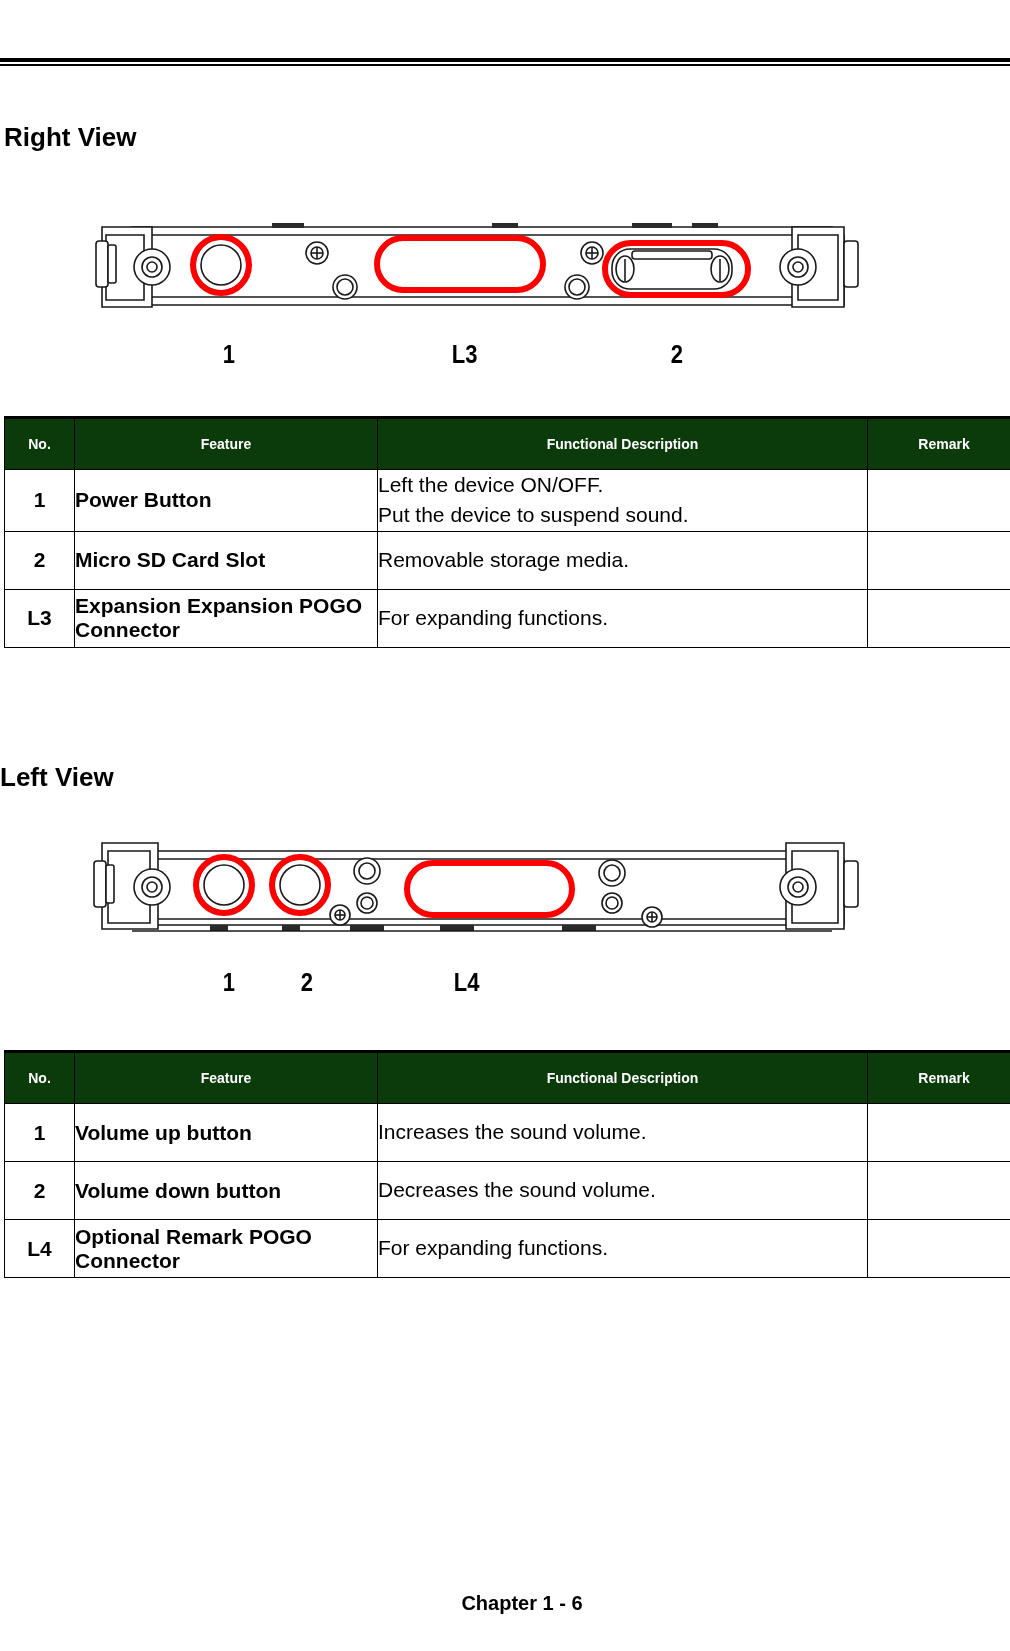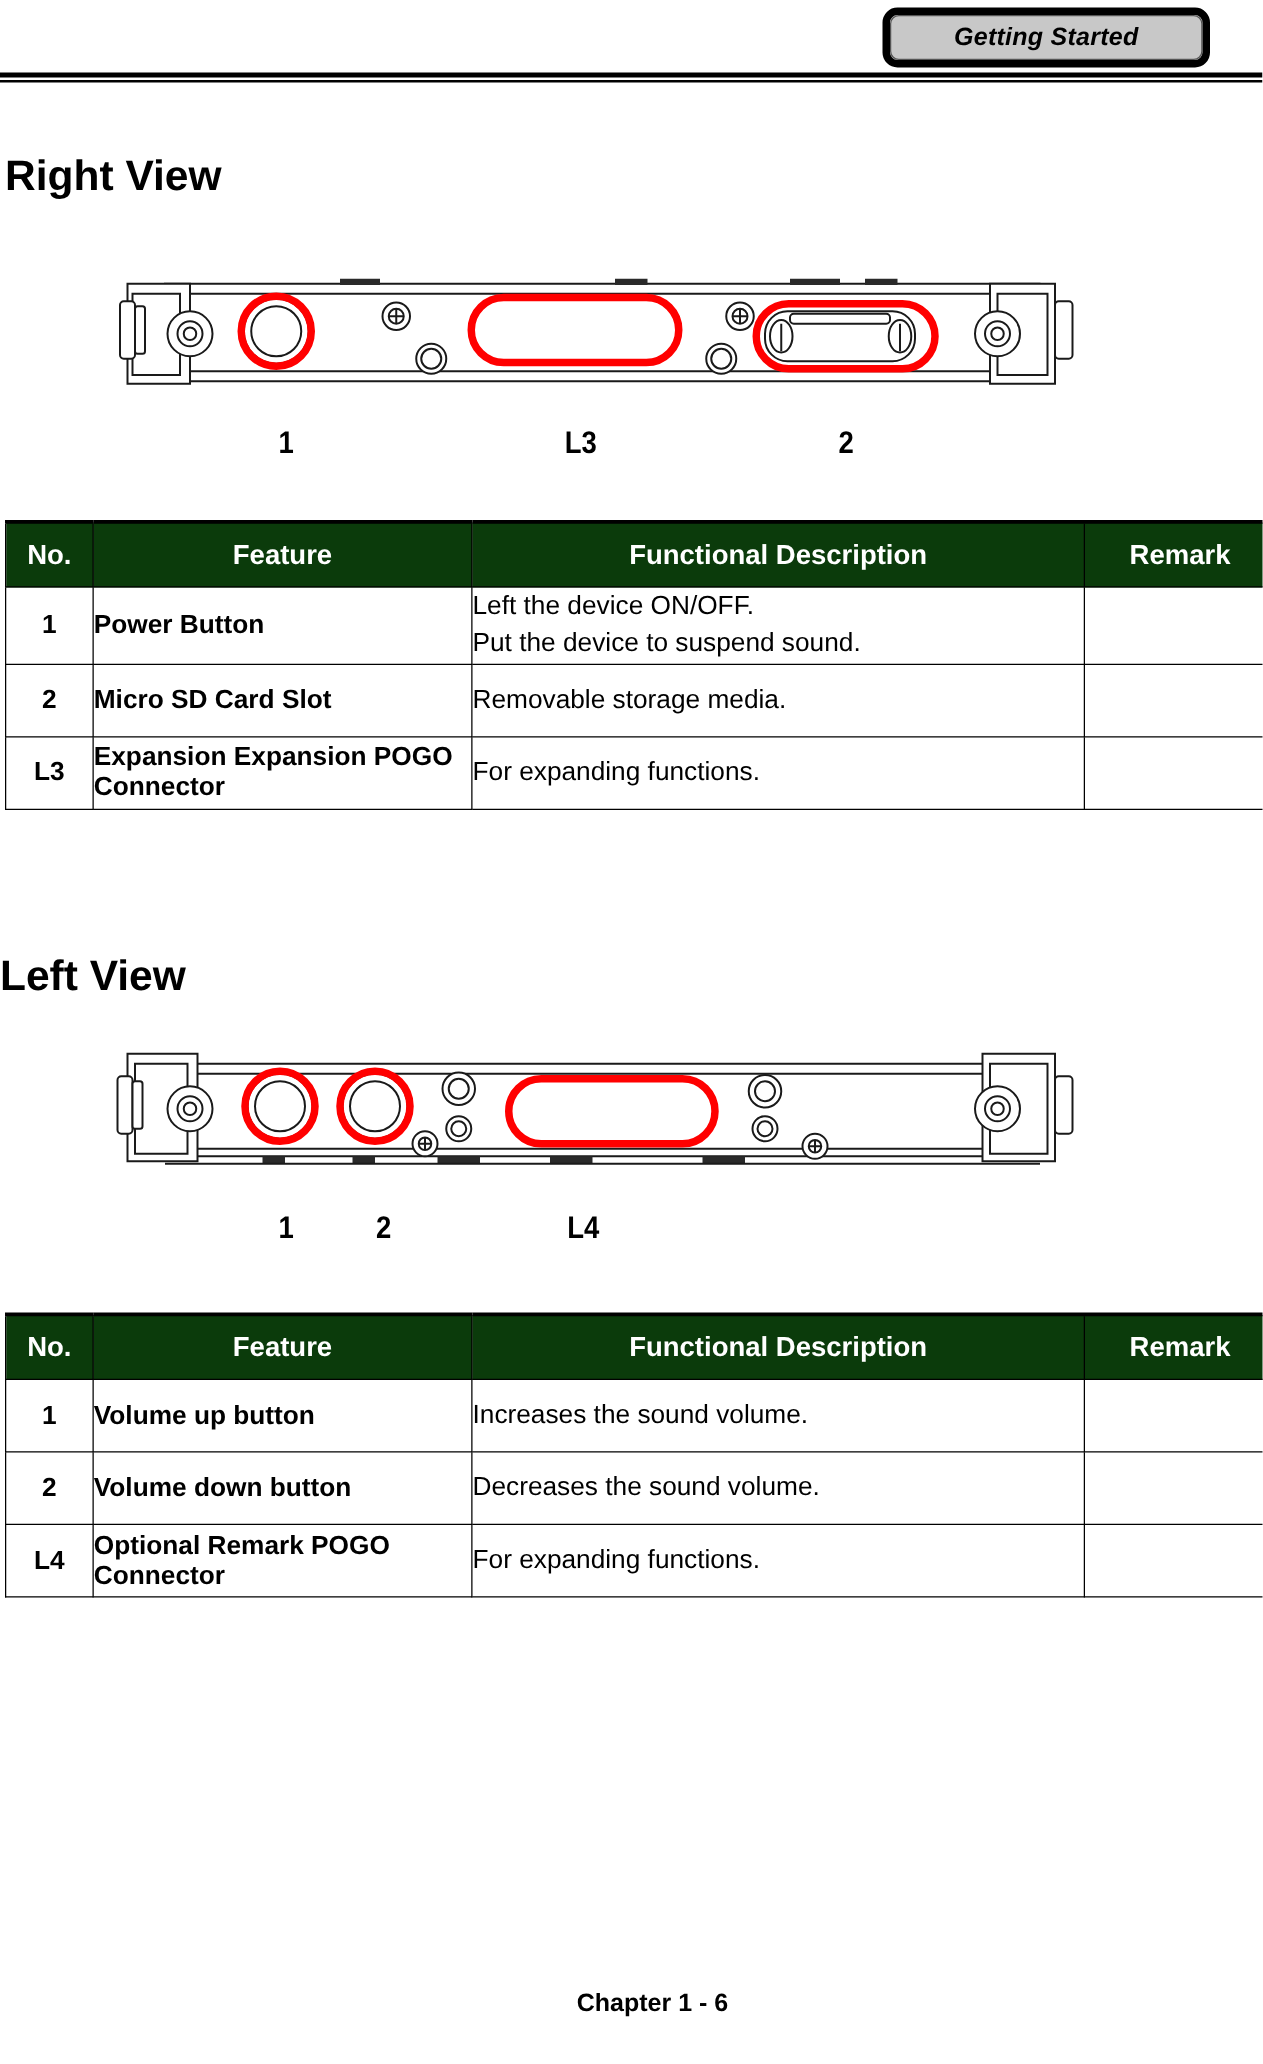--- a/index.html
+++ b/index.html
@@ -66,21 +66,21 @@
     font-weight: bold;
     font-style: italic;
     font-size: 20px;
     letter-spacing: 0.2px;
     color: #000;
   }
 
   
   .section-title {
     position: absolute;
-    font-size: 34px;
+    font-size: 26px;
     font-weight: bold;
     letter-spacing: 0px;
     color: #000;
   }
   #right-view-title { left: 4px; top: 122px; }
   #left-view-title  { left: 0; top: 762px; }
 
   
   .figure {
     position: absolute;
@@ -124,21 +124,21 @@
   table.spec th, table.spec td {
     border: 1px solid #000;
     padding: 0;
     vertical-align: middle;
     box-sizing: border-box;
   }
   table.spec thead th {
     background: #0b3b0b;
     color: #ffffff;
     font-weight: bold;
-    font-size: 22px;
+    font-size: 14px;
     height: 52px;
     text-align: center;
     border-top: 3px solid #000;
     border-bottom: 1px solid #000;
   }
   table.spec tbody td {
     font-size: 21px;
     height: 58px;
   }
   td.c-no {
@@ -180,25 +180,20 @@
     font-size: 20px;
     font-weight: bold;
     color: #000;
     padding-left: 17px;
   }
 </style>
 </head>
 <body>
 
 <div class="header">
-  <div class="header-badge">
-    <div class="header-badge-inner">
-      <span class="header-badge-text">Getting Started</span>
-    </div>
-  </div>
   <div class="header-rules">
     <div class="r1"></div>
     <div class="r2"></div>
   </div>
 </div>
 
 <div class="section-title" id="right-view-title">Right View</div>
 
 <div class="figure" id="right-view-figure">
   <svg viewBox="0 0 780 125" xmlns="http://www.w3.org/2000/svg">

